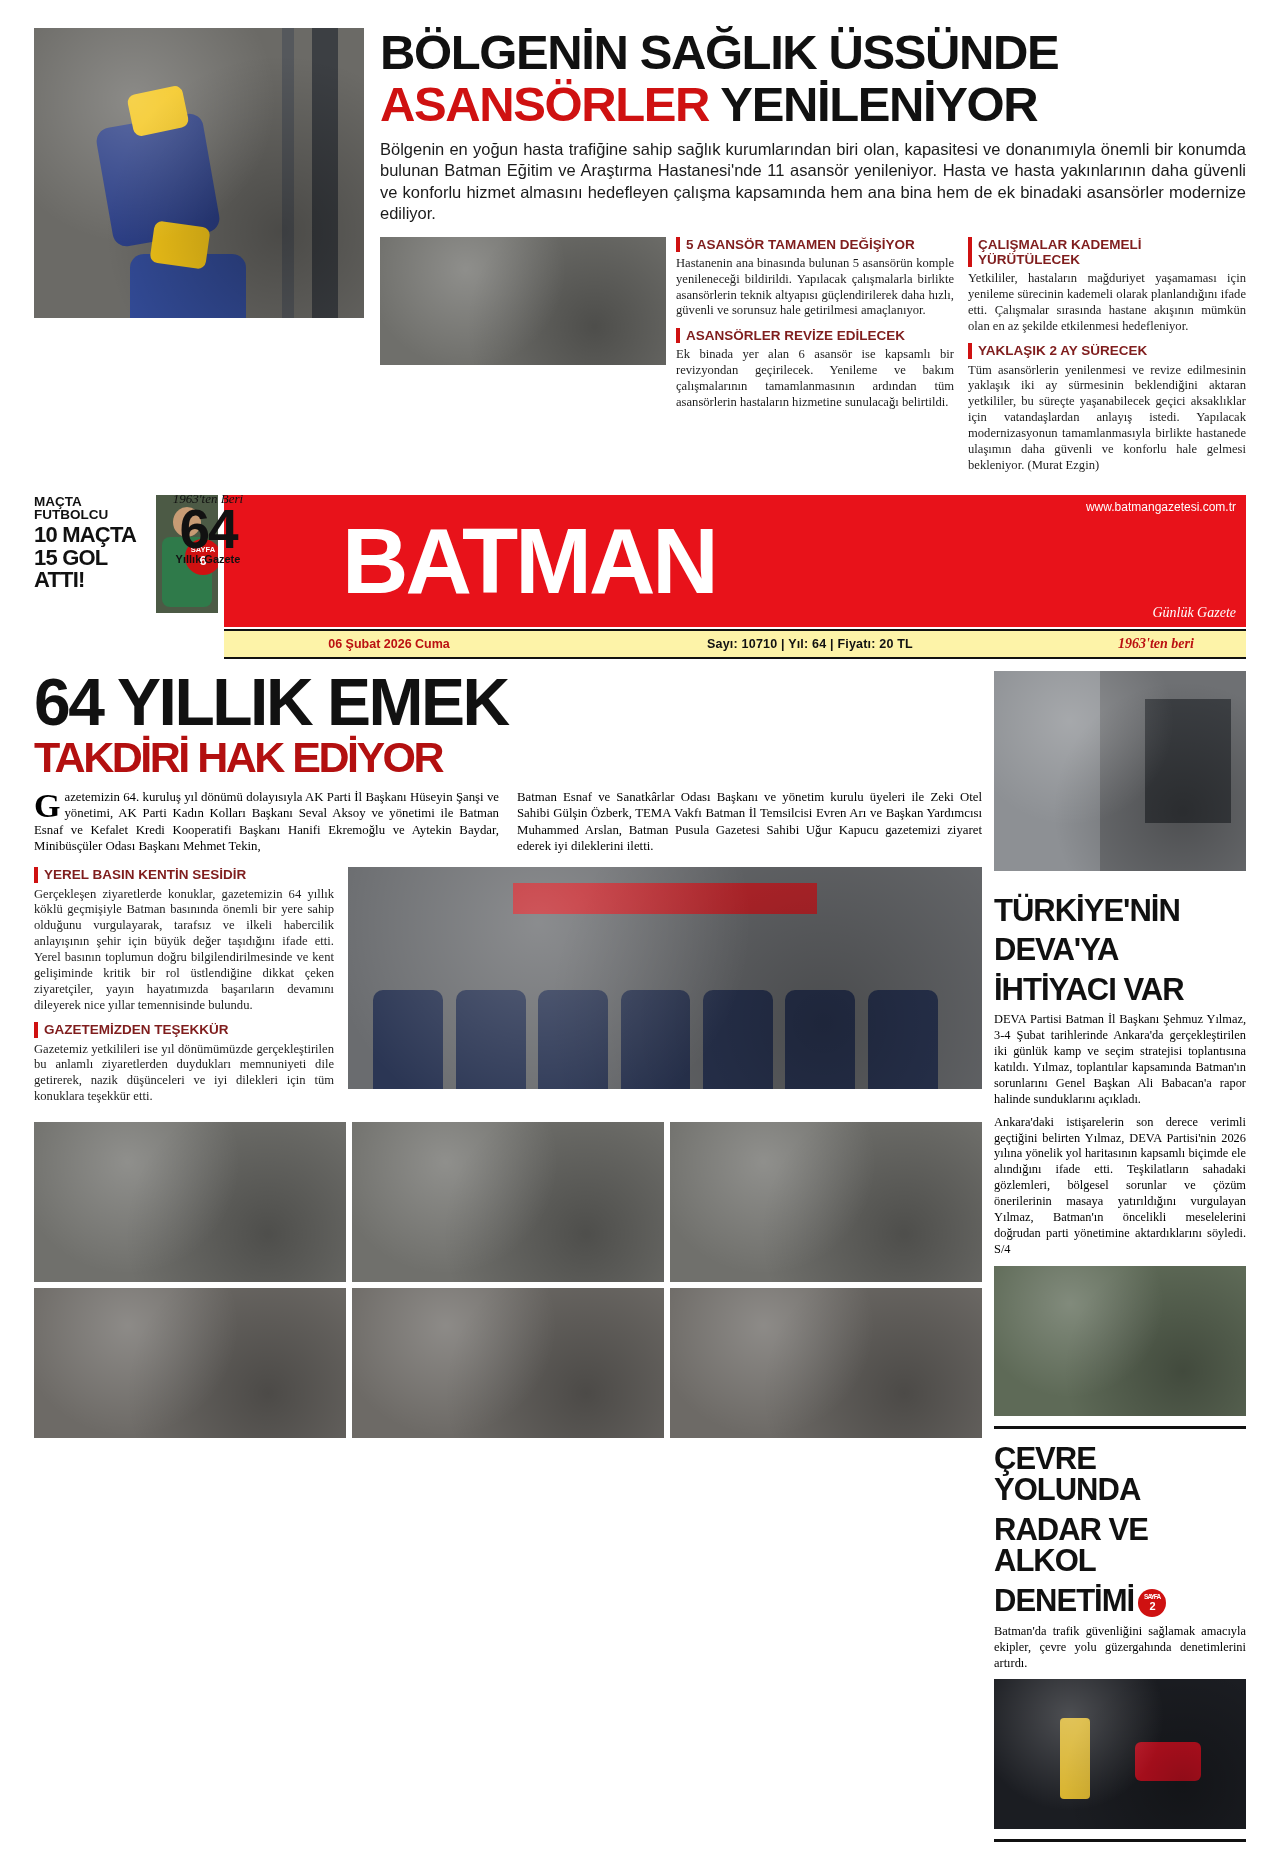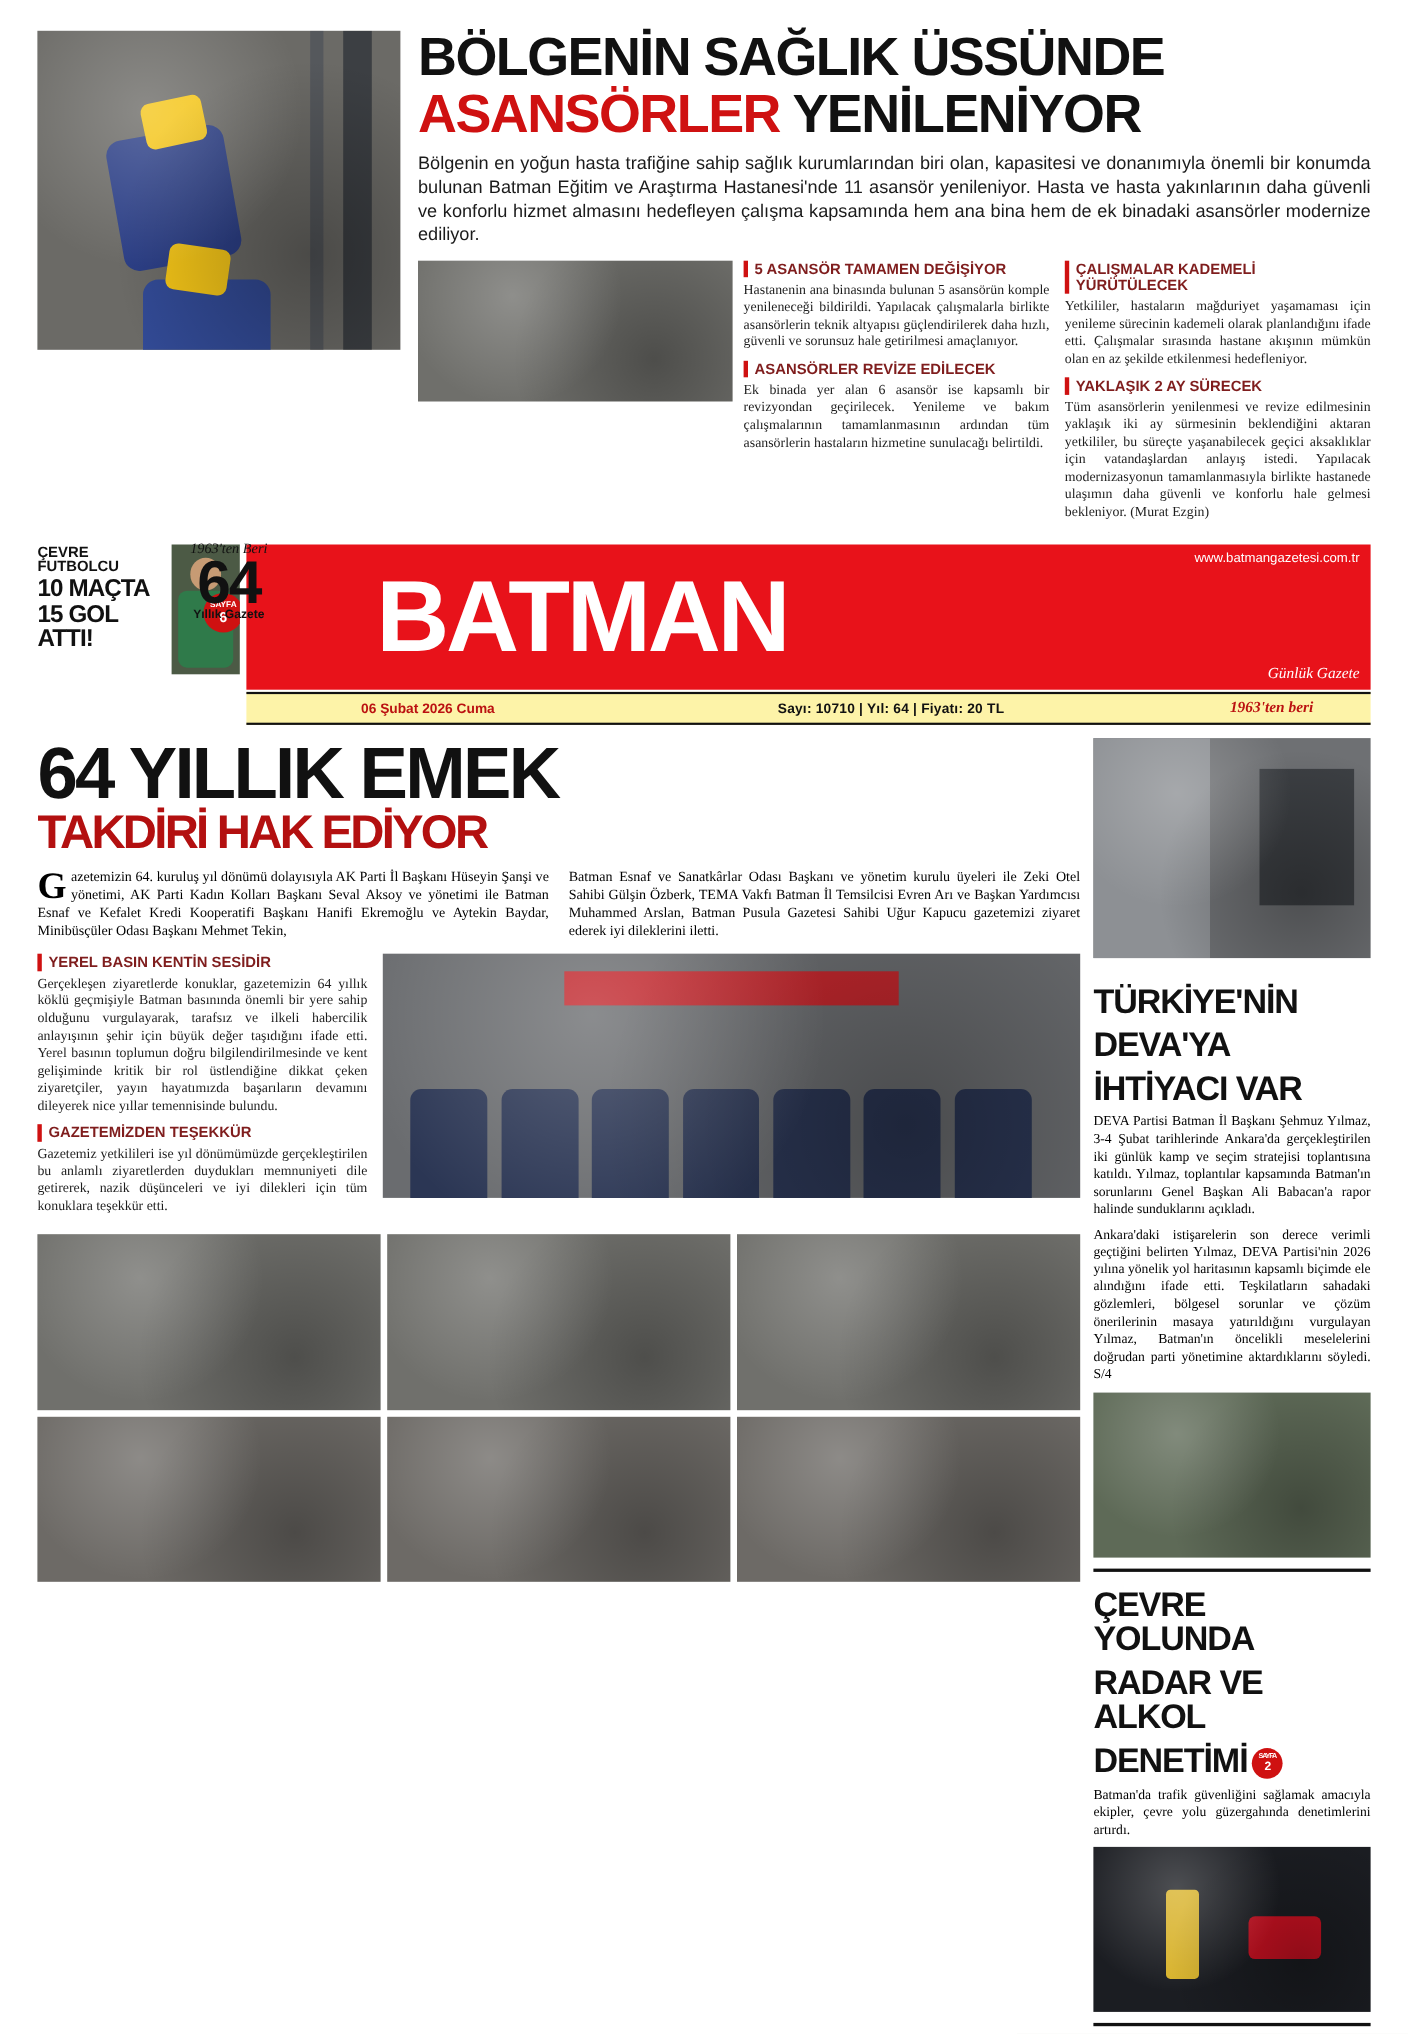--- a/index.html
+++ b/index.html
@@ -219,21 +219,21 @@
             <div class="mini-p">Tüm asansörlerin yenilenmesi ve revize edilmesinin yaklaşık iki ay sürmesinin beklendiğini aktaran yetkililer, bu süreçte yaşanabilecek geçici aksaklıklar için vatandaşlardan anlayış istedi. Yapılacak modernizasyonun tamamlanmasıyla birlikte hastanede ulaşımın daha güvenli ve konforlu hale gelmesi bekleniyor. (Murat Ezgin)</div>
           </div>
         </div>
       </div>
     </div>
   </div>
 
   <div class="mast">
     <div class="mast-left">
       <div class="promo-txt">
-        <span class="small">ÇEVRE FUTBOLCU</span>
+        <span class="small">MAÇTA FUTBOLCU</span>
         <span>10 MAÇTA</span><br>
         <span>15 GOL ATTI!</span>
       </div>
       <div class="promo-photo">
         <div class="head"></div>
           <div class="tors"></div>
         <div class="sayfa-badge">
           <span>SAYFA</span>
           <b>6</b>
         </div>

